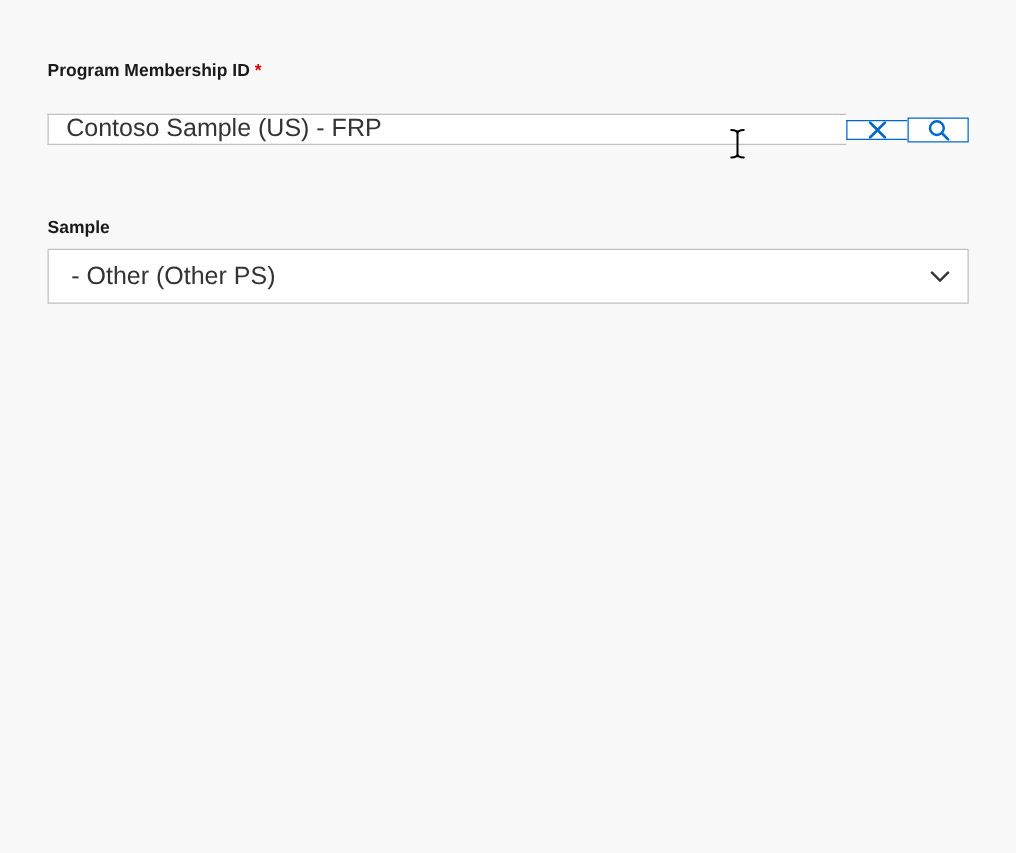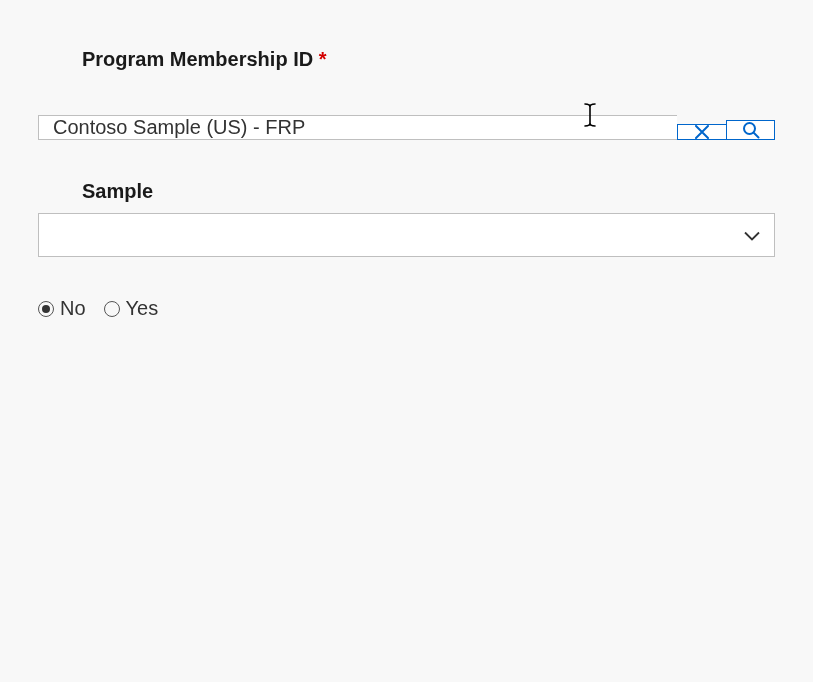--- a/index.html
+++ b/index.html
@@ -7,28 +7,27 @@
       font-family: "Segoe UI", -apple-system, BlinkMacSystemFont, sans-serif;
       background: #f8f8f8;
       padding: 48px 38px;
       color: #222;
       width: 813px;
     }
     .field-group { margin-bottom: 40px; }
     .field-group.last { margin-bottom: 0; }
     .label {
       font-weight: 700;
-      font-size: 20px;
+      font-size: 14px;
       color: #1a1a1a;
       margin-bottom: 10px;
       display: block;
-      margin-left: 44px;
     }
     .required-asterisk { color: #d40000; font-weight: 700; }
-    .lookup-row { display: flex; align-items: flex-end; height: 59px; }
+    .lookup-row { display: flex; align-items: center; height: 59px; }
     .lookup-input {
       flex: 1;
       border: 1px solid #bfbfbf;
       background: #fff;
       font-size: 20px;
       padding: 0 14px;
       color: #333;
       font-family: inherit;
       border-right: none;
     }
@@ -116,41 +115,30 @@
         <circle cx="7.5" cy="7.5" r="5.5" stroke="#0066cc" stroke-width="2" fill="none"></circle>
         <path d="M12 12 L16.5 16.5" stroke="#0066cc" stroke-width="2" stroke-linecap="round"></path>
       </svg>
     </button>
   </div>
 </div>
 
 <div class="field-group">
   <label class="label">Sample</label>
   <div class="select-box">
+    <span> - Other (Other PS)</span>
     <span class="chevron">
       <svg width="16" height="10" viewBox="0 0 16 10">
         <path d="M1 1 L8 8 L15 1" stroke="#333" stroke-width="1.8" fill="none"></path>
       </svg>
     </span>
   </div>
 </div>
 
 <div class="field-group">
 </div>
 
 <div class="field-group last">
-  <div class="radio-row">
-    <label class="radio-option">
-      <span class="radio-circle checked">
-          <span class="dot"></span>
-        </span>
-      <span>No</span>
-    </label>
-    <label class="radio-option">
-      <span class="radio-circle"></span>
-      <span>Yes</span>
-    </label>
-  </div>
 </div>
 
 <svg class="text-cursor" width="20" height="28" viewBox="0 0 20 28">
   <path d="M10 4 V24 M5 3 Q10 3 10 6 Q10 3 15 3 M5 25 Q10 25 10 22 Q10 25 15 25" stroke="#000" stroke-width="1.6" fill="none" stroke-linecap="round"></path>
 </svg>
 
 </body></html>

